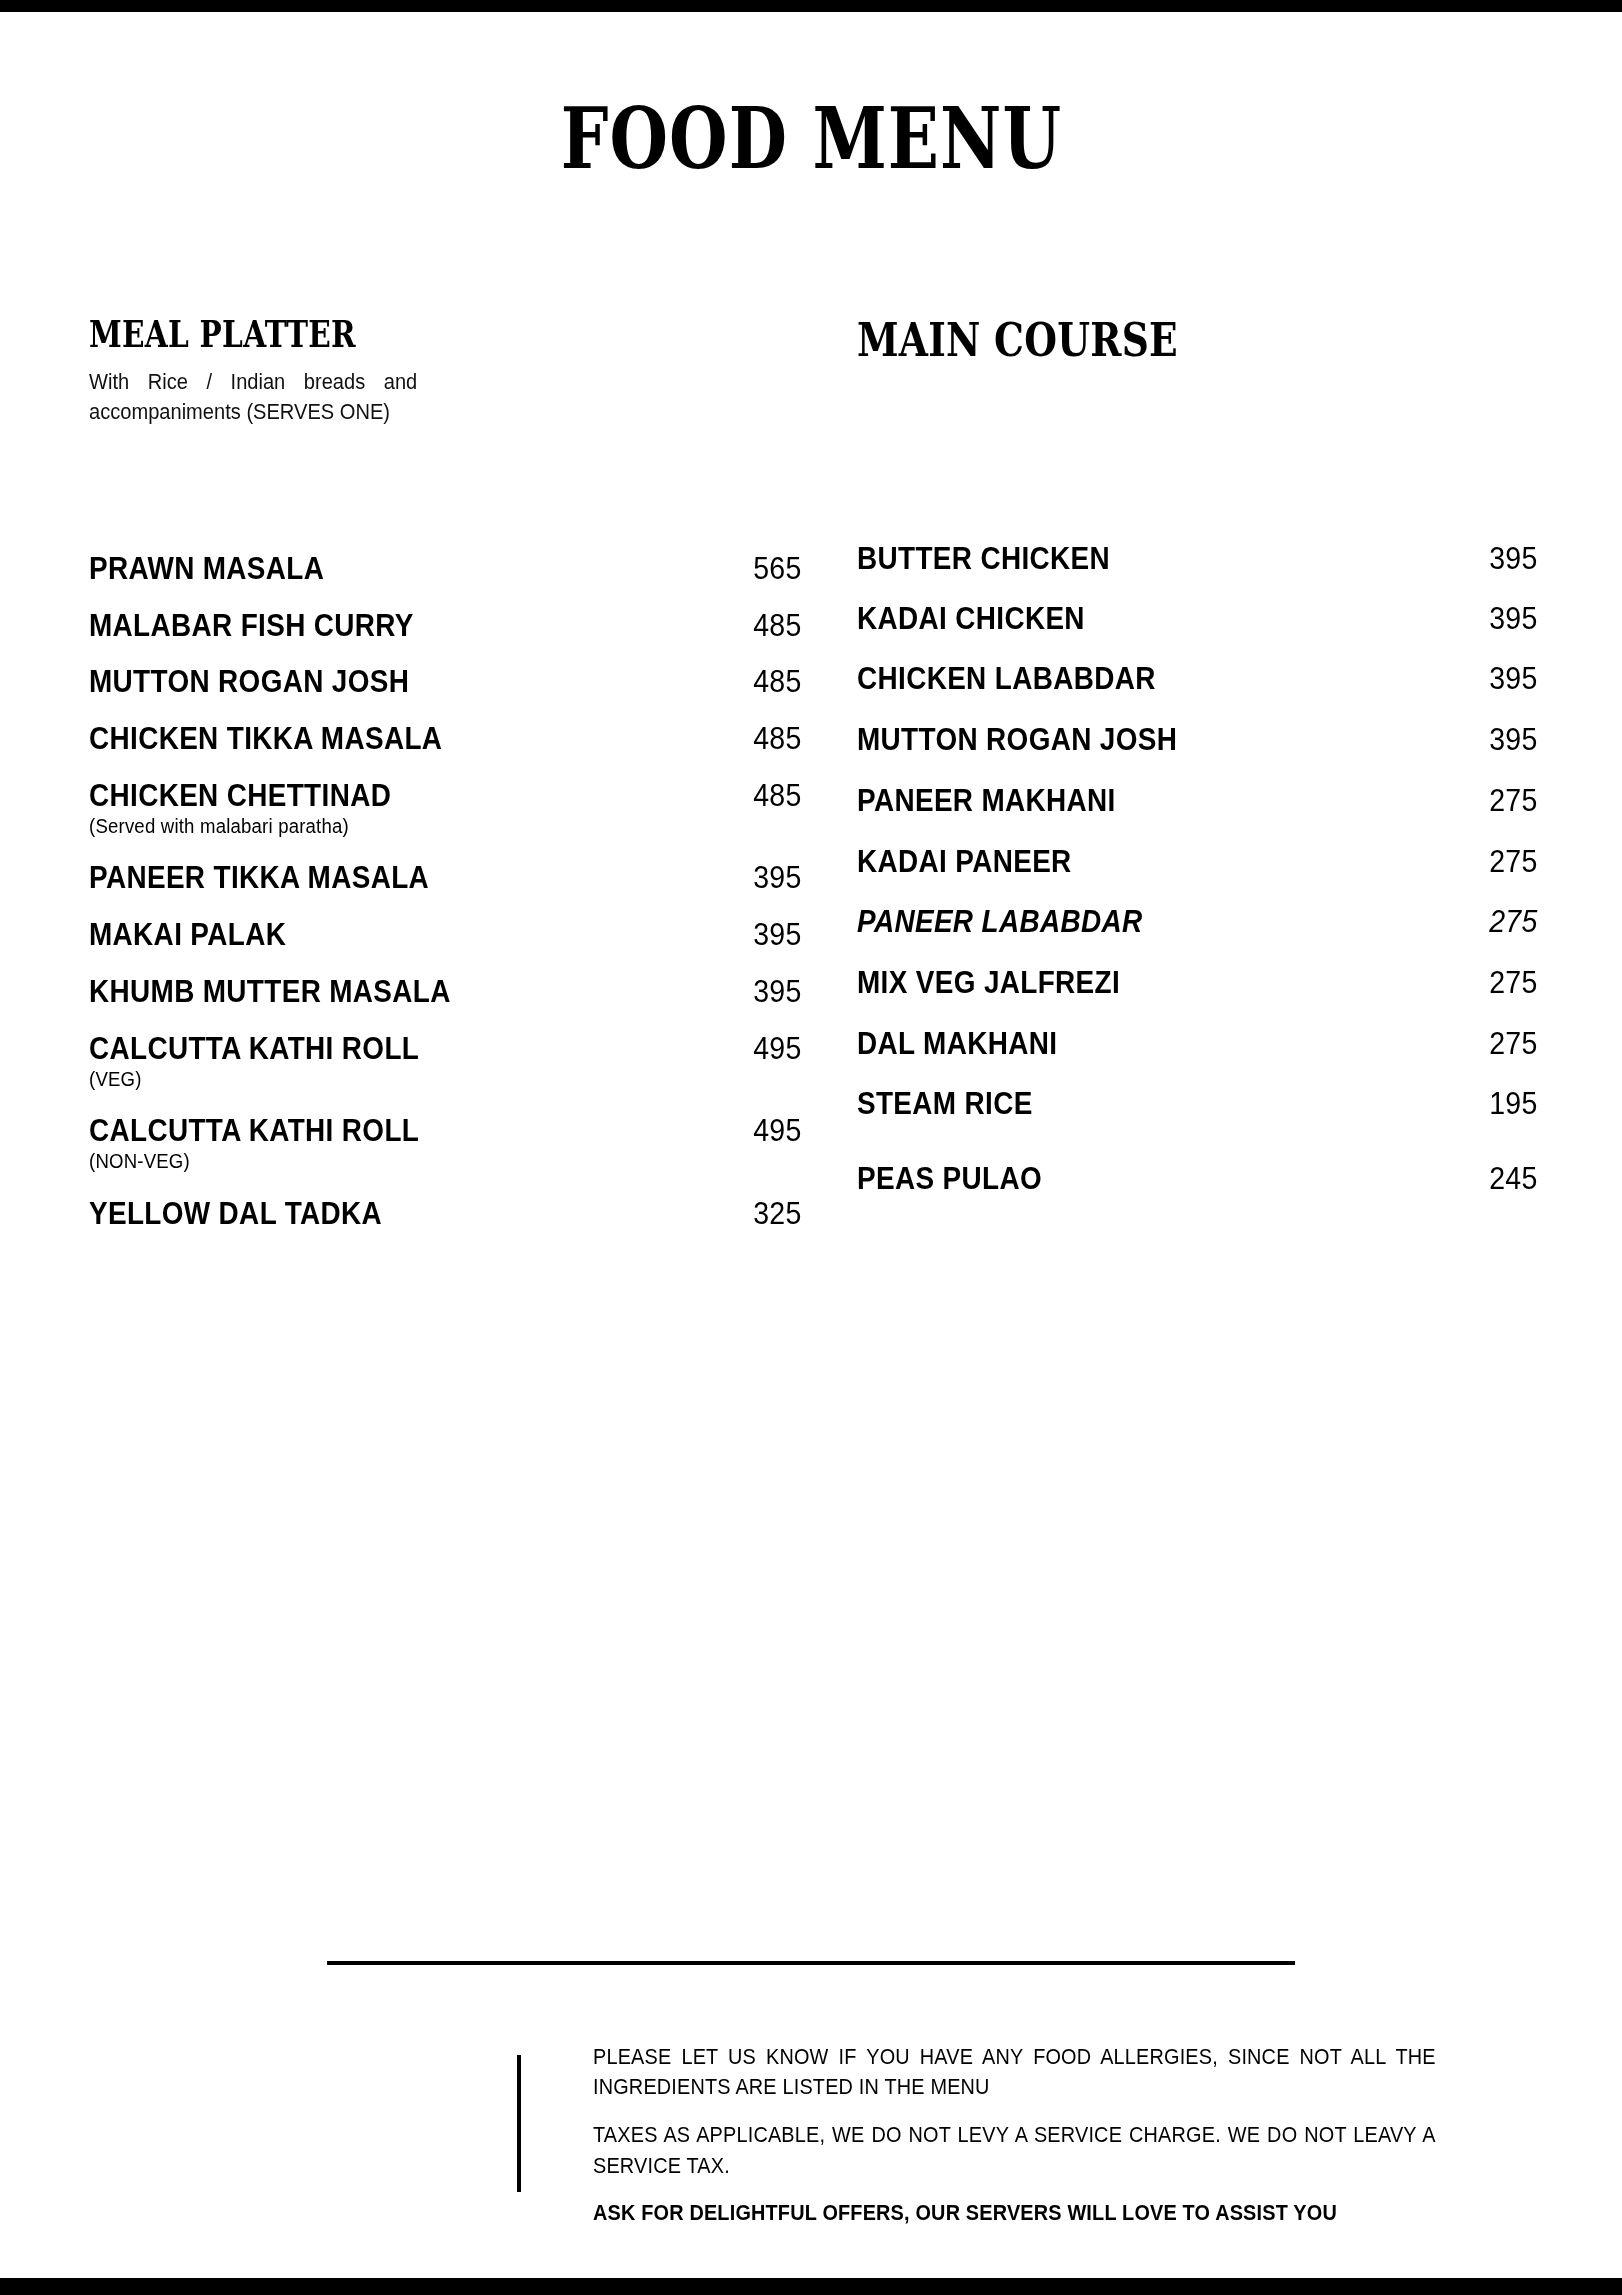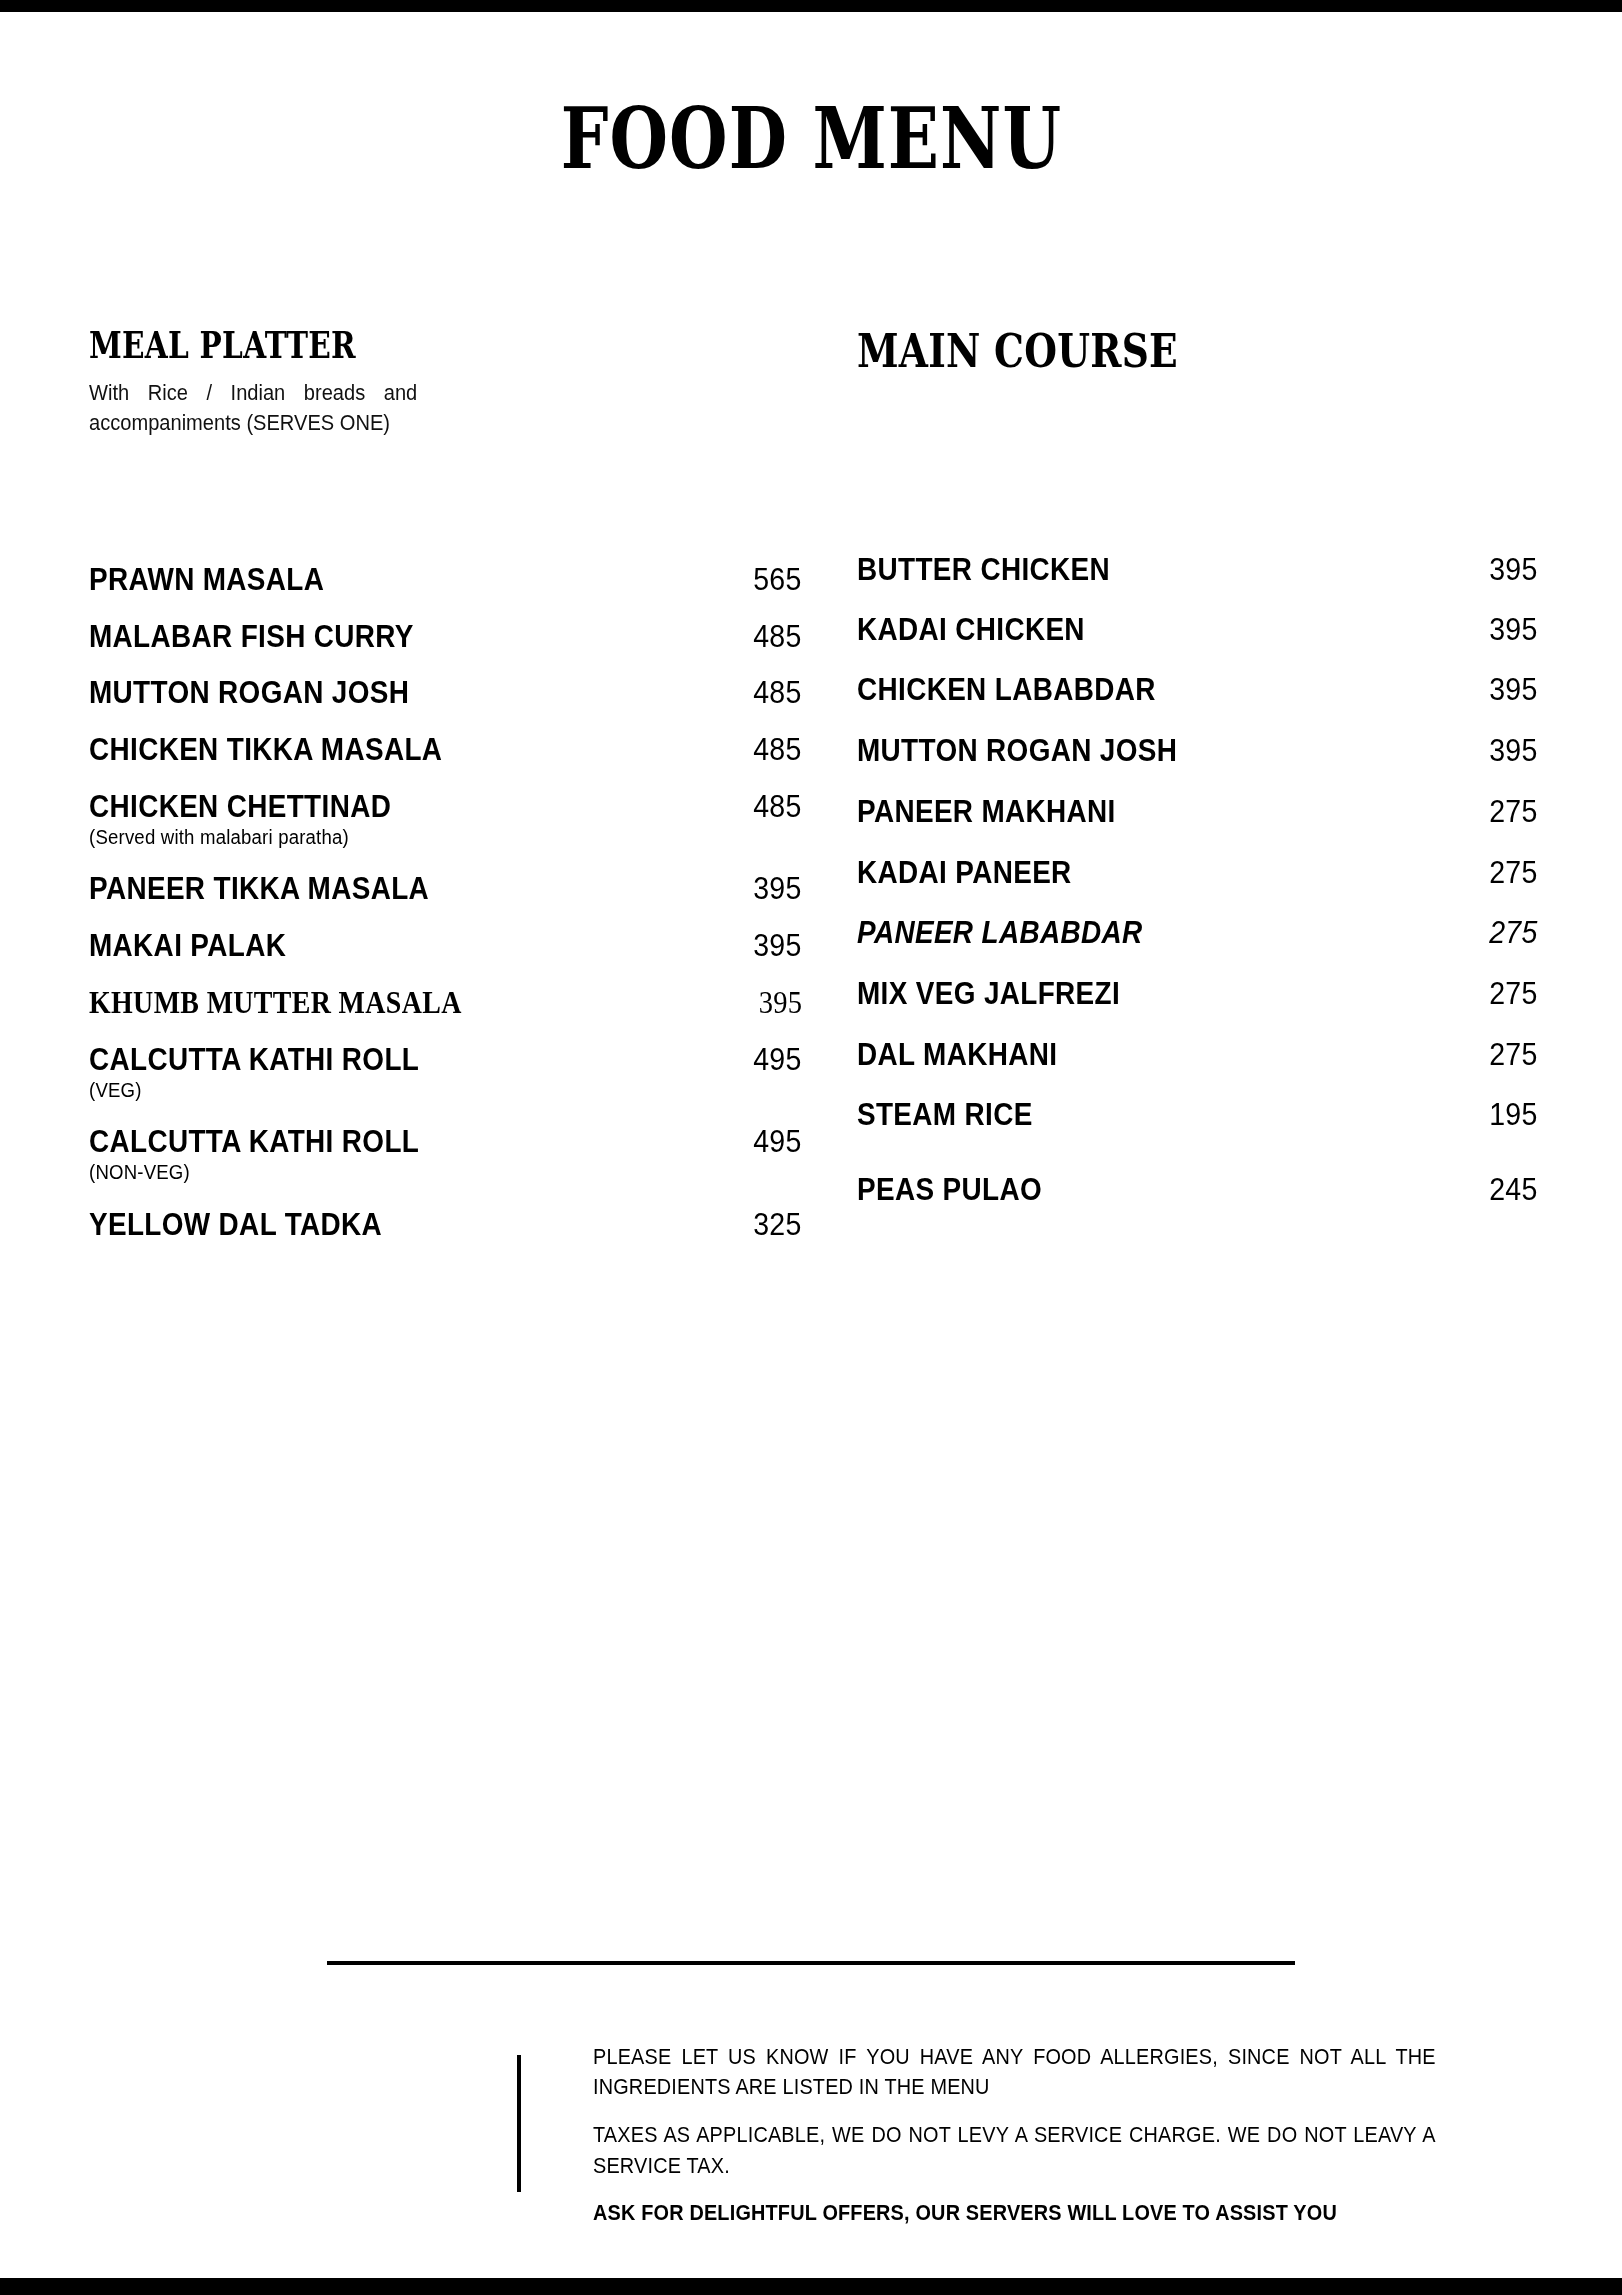--- a/index.html
+++ b/index.html
@@ -41,21 +41,21 @@
     font-size: 84px;
     letter-spacing: 1.3px;
     line-height: 1;
     transform: scaleX(0.80);
     transform-origin: center top;
   }
 
   
   .column {
     position: absolute;
-    top: 327px;
+    top: 316px;
   }
   .column.left  { left: 89px;  width: 713px; }
   .column.right { left: 857px; width: 681px; }
 
   .section-head {
     font-family: "DejaVu Serif", serif;
     font-weight: 700;
     letter-spacing: 0.3px;
     line-height: 1;
     transform: scaleX(0.80);
@@ -246,21 +246,21 @@
           <div class="item-name">PANEER TIKKA MASALA</div>
           <div class="item-price">395</div>
         </div>
       </div>
       <div class="item" style="margin-top: 22px;">
         <div class="item-line">
           <div class="item-name">MAKAI PALAK</div>
           <div class="item-price">395</div>
         </div>
       </div>
-      <div class="item" style="margin-top: 22px; font-family: Liberation Serif, serif;">
+      <div class="item" style="margin-top: 22px;">
         <div class="item-line">
           <div class="item-name">KHUMB MUTTER MASALA</div>
           <div class="item-price">395</div>
         </div>
       </div>
       <div class="item" style="margin-top: 22px;">
         <div class="item-line">
           <div class="item-name">CALCUTTA KATHI ROLL</div>
           <div class="item-price">495</div>
         </div>

